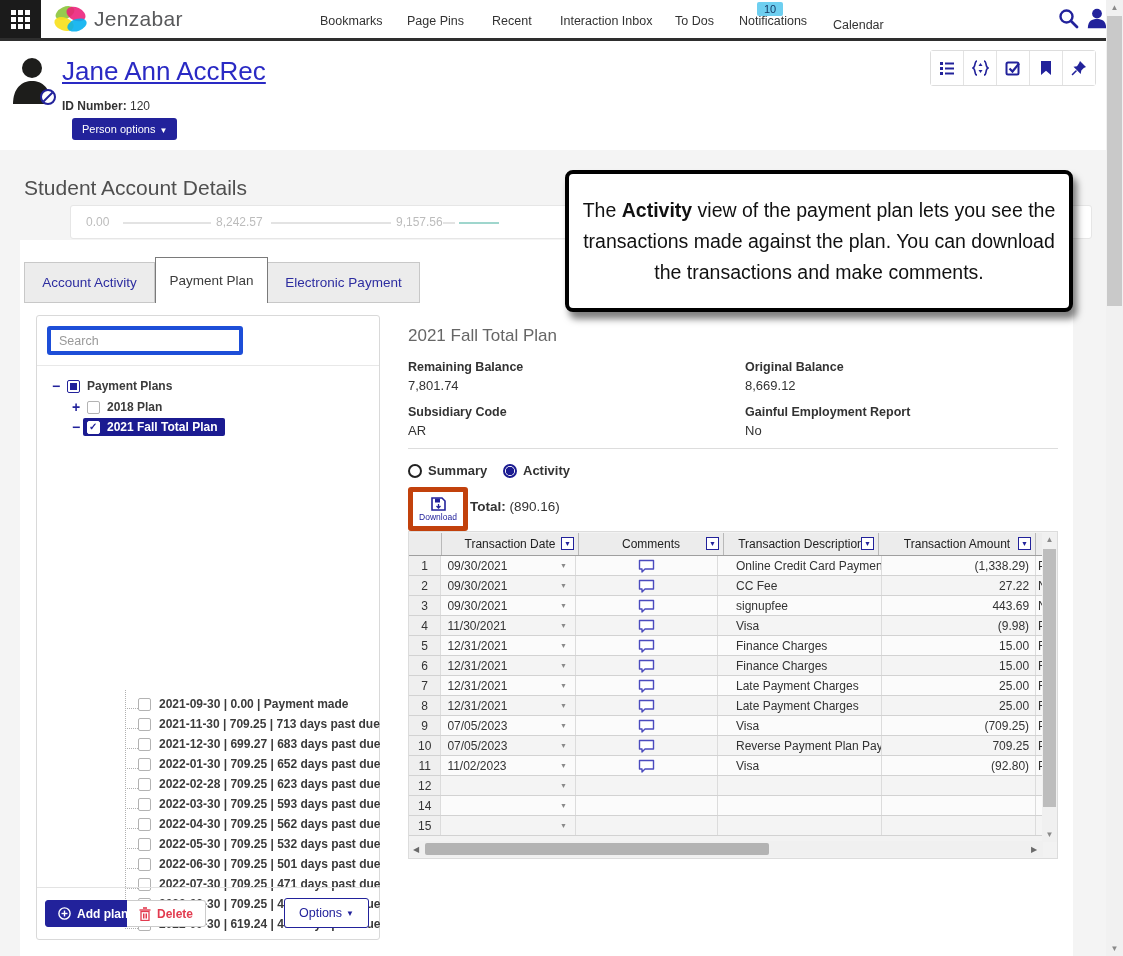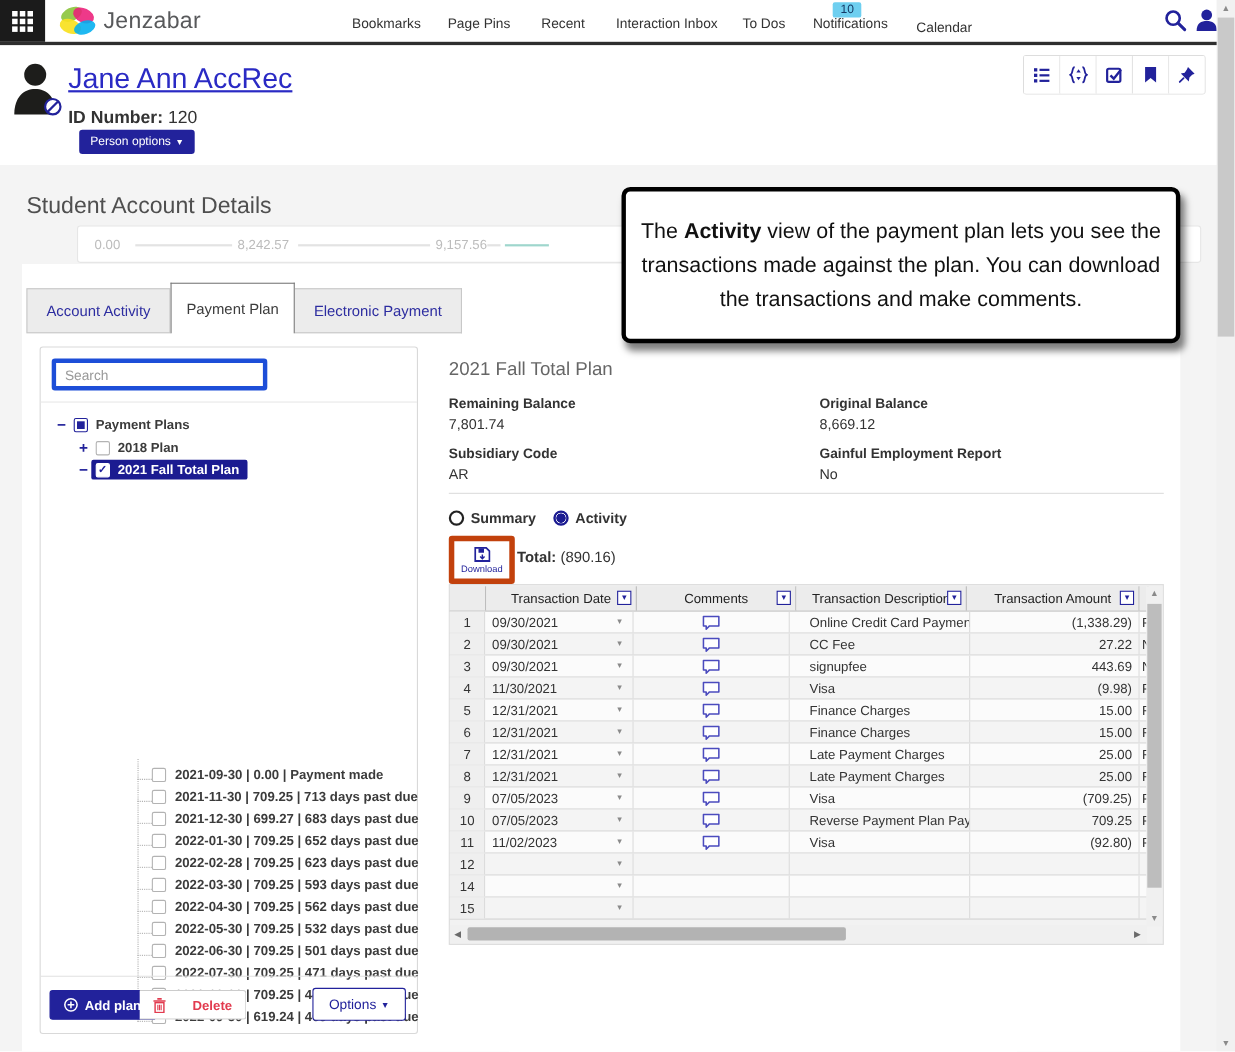--- a/index.html
+++ b/index.html
@@ -18,21 +18,21 @@
   #nav-badge{left:757px;top:2px;background:#6ecff0;color:#143a66;font-size:11px;padding:1px 7px;border-radius:2px;z-index:2;}
   #hdr-search{left:1058px;top:8px;}
   #hdr-user{left:1086px;top:7px;}
   
   #pg-scroll{left:1106px;top:0;width:17px;height:956px;background:#f1f1f1;z-index:40;}
   #pg-scroll .arr{width:17px;height:15px;color:#8a8a8a;font-size:8px;text-align:center;line-height:15px;}
   #pg-thumb{left:1px;top:16px;width:15px;height:290px;background:#c9c9c9;position:absolute;}
   #pg-scroll .arr.dn{position:absolute;bottom:0;}
   
   #person-name{left:62px;top:56px;font-size:26px;color:#2a2ac4;text-decoration:underline;cursor:pointer;}
-  #person-id{left:62px;top:99px;font-size:16px;color:#333;}
+  #person-id{left:62px;top:99px;font-size:12px;color:#333;}
   #person-id b{font-weight:700;}
   #person-options{left:72px;top:118px;background:#22229b;color:#fff;font-size:11px;border:none;border-radius:3px;padding:5px 10px;cursor:pointer;}
   #avatar{left:10px;top:56px;}
   #hdr-toolbar{left:930px;top:50px;display:flex;border:1px solid #ddd;border-radius:3px;background:#fff;}
   .tbtn{width:32px;height:34px;display:flex;align-items:center;justify-content:center;border-right:1px solid #e3e3e3;cursor:pointer;background:#fff;}
   .tbtn:last-child{border-right:none;}
   
   #page-title{left:24px;top:176px;font-size:21px;color:#4f4f4f;font-weight:400;}
   #collapsed-card{left:70px;top:205px;width:1020px;height:32px;background:#fff;border:1px solid #e6e6e6;border-radius:3px;}
   .faintval{position:absolute;top:9px;font-size:12px;color:#bcbcbc;}
@@ -60,21 +60,21 @@
   .tree-label{font-size:12px;font-weight:700;color:#3b3b3b;white-space:nowrap;}
   .selpill{background:#1b1b91;border-radius:2px;display:flex;align-items:center;padding:2px 8px 2px 2px;}
   .selpill .tree-label{color:#fff;}
   #tree-children{position:absolute;left:0;top:378px;}
   .child-row{position:absolute;display:flex;align-items:center;height:20px;left:88px;cursor:pointer;}
   .connector{width:12px;height:18px;border-left:1px dotted #b0b0b0;border-bottom:1px dotted #b0b0b0;margin-bottom:9px;flex:none;}
   .child-row .cb{margin:0 8px 0 0;}
   
   #tree-footer{position:absolute;left:0;bottom:0;width:100%;height:52px;border-top:1px solid #e3e3e3;box-sizing:border-box;}
   #add-plan-btn{position:absolute;left:8px;top:12px;height:27px;background:#22229b;color:#fff;border:1px solid #22229b;border-radius:3px 0 0 3px;font-size:12px;font-weight:700;padding:0 12px;cursor:pointer;display:flex;align-items:center;gap:6px;}
-  #delete-btn{position:absolute;left:90px;top:12px;height:27px;background:#fff;color:#e23b4f;border:1px solid #ccc;border-left:none;border-radius:0 3px 3px 0;font-size:12px;font-weight:700;padding:0 12px;cursor:pointer;display:flex;align-items:center;gap:24px;}
+  #delete-btn{position:absolute;left:90px;top:12px;height:27px;background:#fff;color:#e23b4f;border:1px solid #ccc;border-left:none;border-radius:0 3px 3px 0;font-size:12px;font-weight:700;padding:0 12px;cursor:pointer;display:flex;align-items:center;gap:6px;}
   #options-btn{position:absolute;right:10px;top:10px;height:30px;background:#fff;color:#22229b;border:1px solid #22229b;border-radius:3px;font-size:12.5px;padding:0 14px;cursor:pointer;}
   .caret{font-size:8px;vertical-align:middle;margin-left:4px;}
   
   #plan-title{left:408px;top:326px;font-size:17px;color:#666;}
   .field{position:absolute;width:300px;}
   .field .flabel{font-size:12.5px;font-weight:700;color:#333;}
   .field .fvalue{font-size:13px;color:#333;margin-top:4px;}
   #divider1{left:408px;top:448px;width:650px;border-top:1px solid #ddd;}
   
   .radio-row{position:absolute;display:flex;align-items:center;cursor:pointer;}

